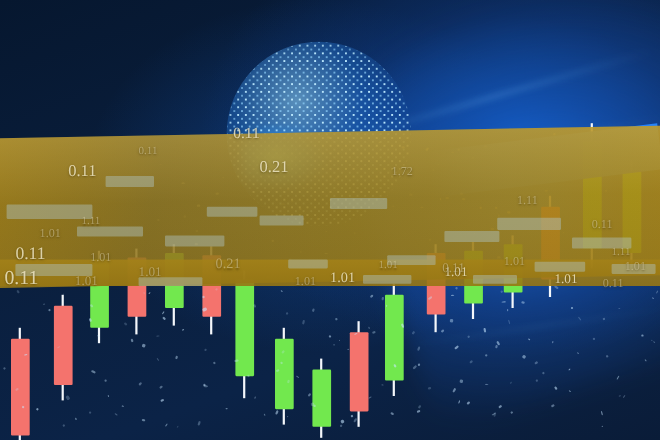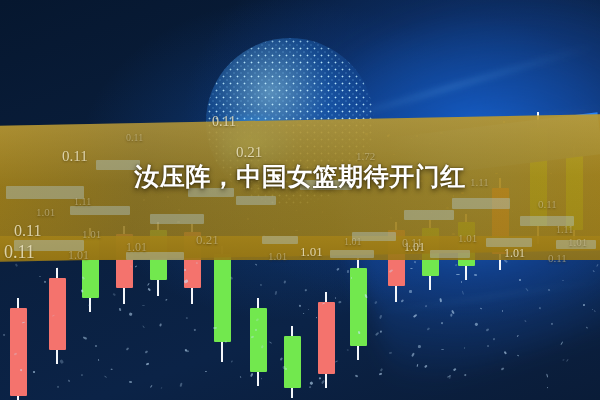--- a/index.html
+++ b/index.html
@@ -517,16 +517,15 @@
       <div class="num dim" style="left: 458px; top: 232px; font-size: 11px;">1.01</div>
       <div class="num dim" style="left: 556px; top: 224px; font-size: 10px;">1.11</div>
       <div class="num" style="left: 504px; top: 246px; font-size: 12px;">1.01</div>
       <div class="num dim" style="left: 568px; top: 236px; font-size: 11px;">1.01</div>
       <div class="num dim" style="left: 548px; top: 252px; font-size: 11px;">0.11</div>
       <div class="num dim" style="left: 344px; top: 236px; font-size: 10px;">1.01</div>
       <div class="num dim" style="left: 126px; top: 132px; font-size: 10px;">0.11</div>
     </div>
 
   <div class="headline">
-    <span class="l2">汝压阵，中国女篮期待开门红</span>
   </div>
 
 </div>
 
 </body></html>

